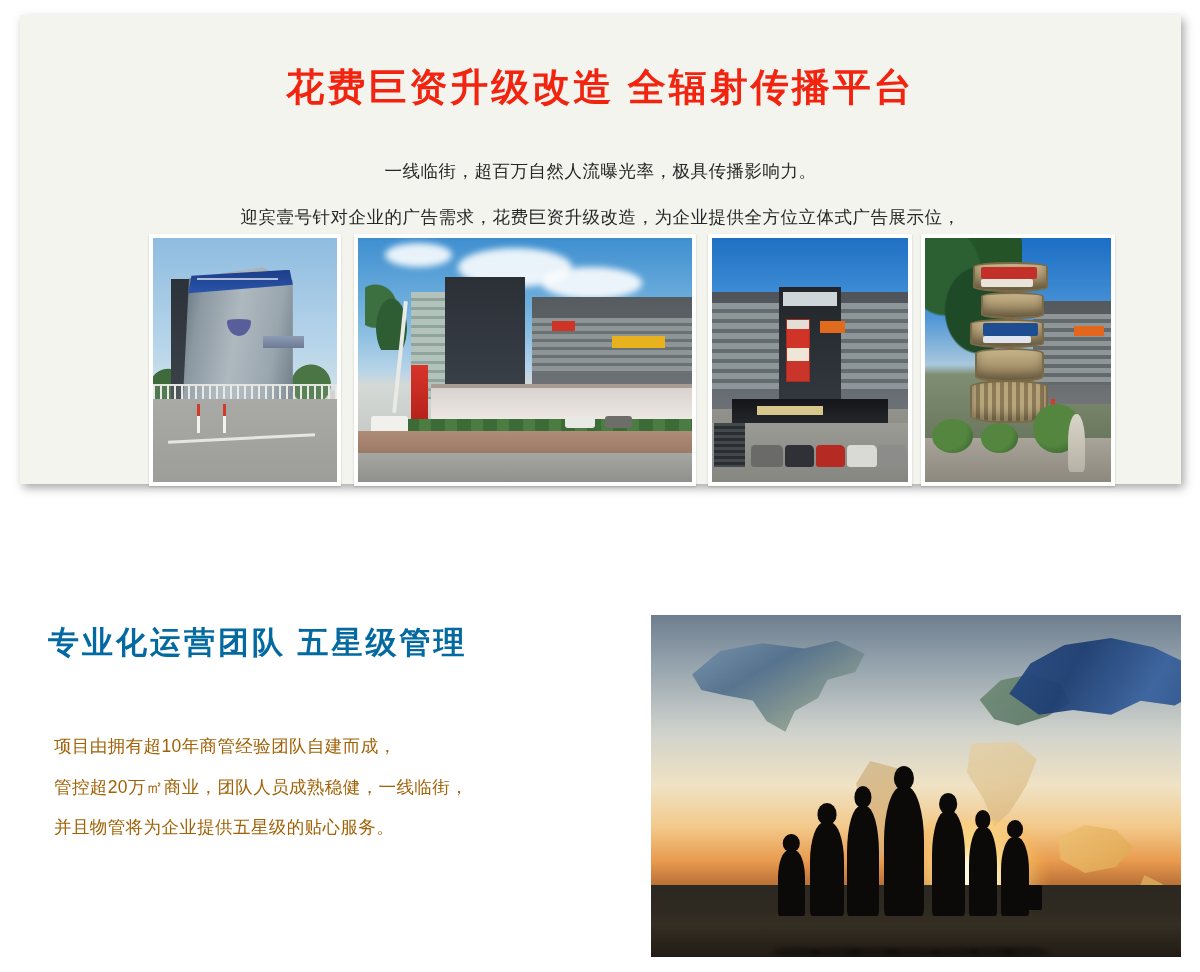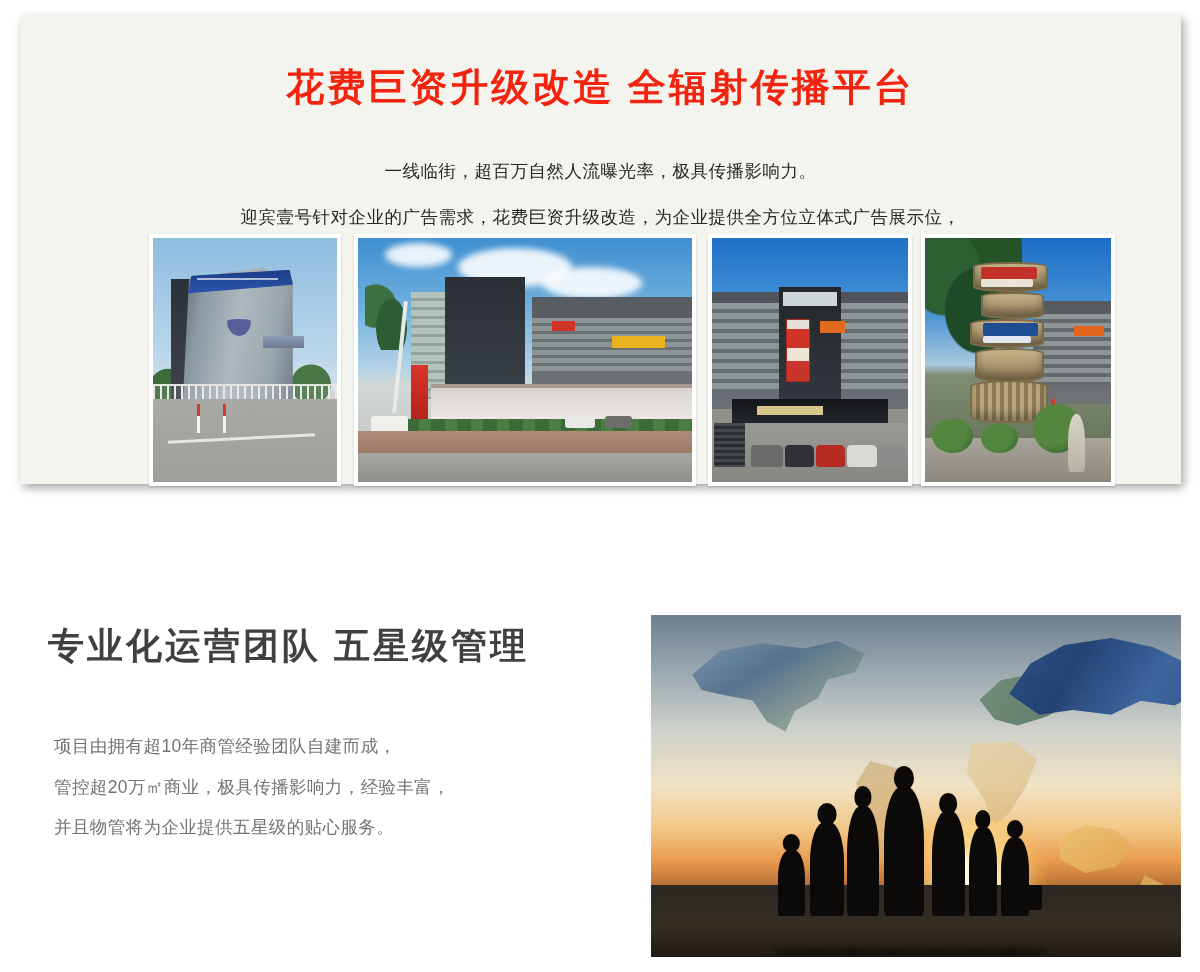--- a/index.html
+++ b/index.html
@@ -166,26 +166,26 @@
                background:radial-gradient(circle at 40% 35%,#55863f 0 55%,#2f5a2c 100%); }
   .ph4 .statue { position:absolute; right:14%; bottom:4%; width:9%; height:24%;
                background:linear-gradient(#d8d4c8,#b6b2a6); border-radius:48% 48% 14% 14%; }
   .ph4 .post { position:absolute; right:30%; bottom:12%; width:4px; height:22%;
                background:linear-gradient(#d23b2c 0 30%,#f2f2f2 30% 60%,#d23b2c 60% 100%); }
 
   
   .sec2 { position:absolute; left:0; top:600px; width:1200px; height:372px; }
   .sec2-title {
     position:absolute; left:48px; top:22px;
-    font-size:36px; font-weight:bold; letter-spacing:3px; color:#404040;
+    font-size:31px; font-weight:bold; letter-spacing:3px; color:#0369a1;
     white-space:nowrap;
   }
   .sec2-body { position:absolute; left:54px; top:126px; width:560px; }
   .sec2-body .ln {
-    display:block; font-size:17.5px; color:#737373; line-height:2.32; letter-spacing:0.4px;
+    display:block; font-size:17.5px; color:#a16207; line-height:2.32; letter-spacing:0.4px;
   }
 
   
   .hero {
     position:absolute; left:651px; top:15px;
     width:530px; height:342px; overflow:hidden;
     background:linear-gradient(#6e7e8e 0%, #93a2ac 14%, #cfd2cc 34%,
                                #f0e2c4 50%, #f3c98a 62%, #e89a4e 72%,
                                #b06a33 80%, #2f2a23 86%, #1a1713 100%);
   }
@@ -362,21 +362,21 @@
 
     </div>
   </div>
 
   <div class="sec2">
 
     <div class="sec2-title">专业化运营团队  五星级管理</div>
 
     <div class="sec2-body">
       <span class="ln">项目由拥有超10年商管经验团队自建而成，</span>
-      <span class="ln">管控超20万㎡商业，极具传播影响力，经验丰富，</span>
+      <span class="ln">管控超20万㎡商业，团队人员成熟稳健，一线临街，</span>
       <span class="ln">并且物管将为企业提供五星级的贴心服务。</span>
     </div>
 
     <div class="hero">
       <div class="cont na"></div>
       <div class="cont sa"></div>
       <div class="cont eu"></div>
       <div class="cont as"></div>
       <div class="cont af"></div>
       <div class="cont au"></div>

